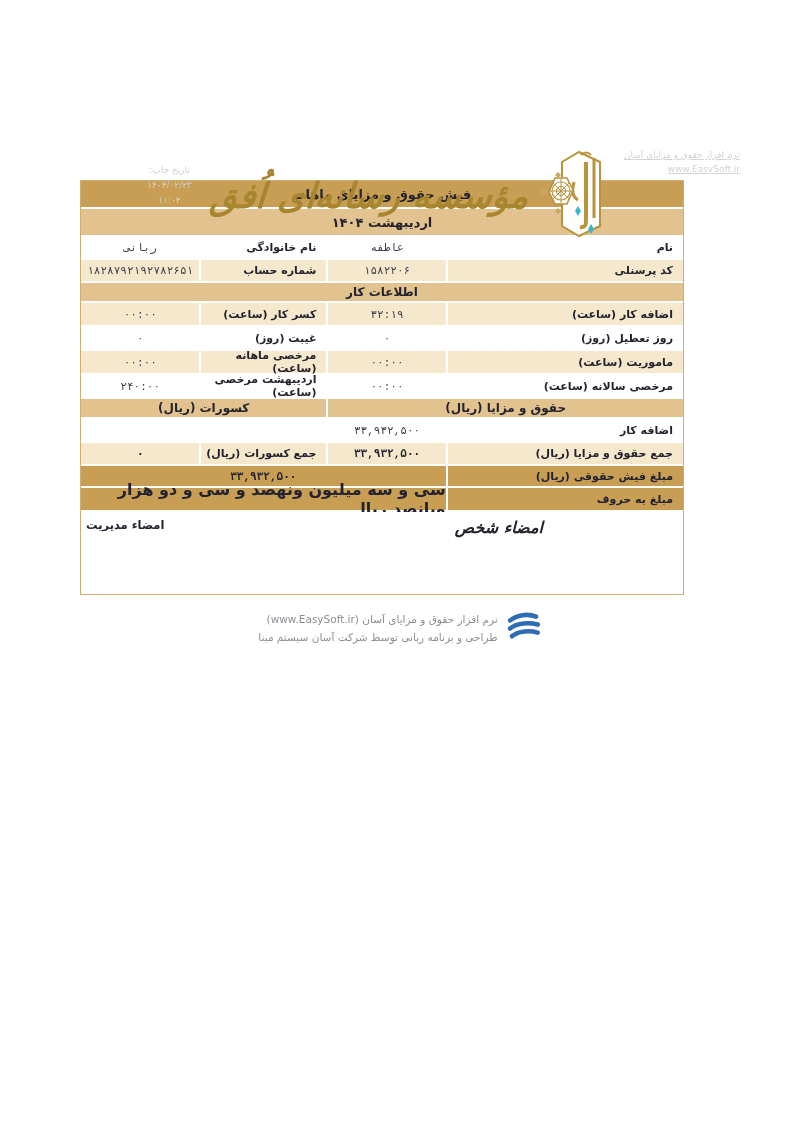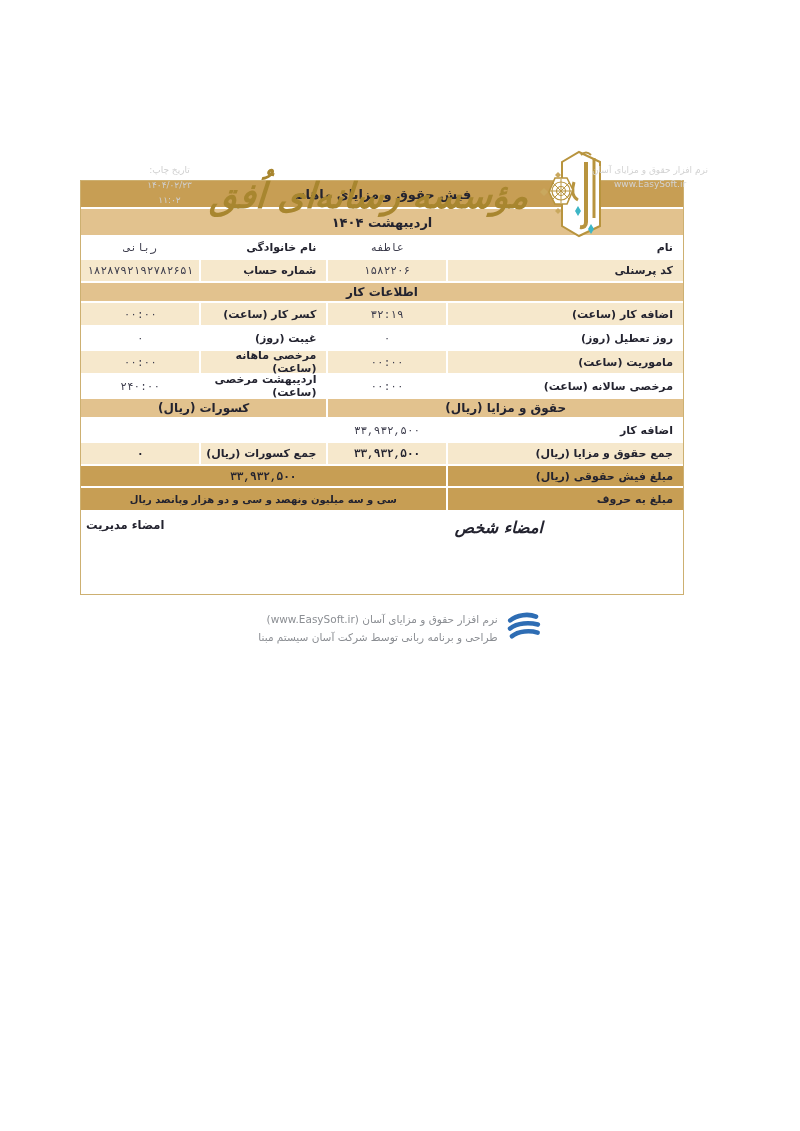--- a/index.html
+++ b/index.html
@@ -14,23 +14,24 @@
     font-family:"DejaVu Sans", sans-serif; color:var(--text-dark);
   }
   
   .header{position:relative; height:180px;}
   .print-date{
     position:absolute; left:112px; top:163px; width:115px;
     text-align:center; font-size:9px; line-height:1.65; color:var(--muted);
     direction:rtl;
   }
   .vendor-top{
-    position:absolute; left:560px; top:164px; width:180px;
-    text-align:center; font-size:9px; line-height:1.55; color:#d3d3d3;
+    position:absolute; left:560px; top:149px; width:180px;
+    text-align:right; font-size:9px; line-height:1.55; color:#d3d3d3;
     direction:rtl;
+    text-decoration:underline;
   }
   .brand{
     position:absolute; top:148px; left:0; right:0; height:95px;
     display:flex; justify-content:center; align-items:center; gap:6px;
     direction:rtl;
   }
   .brand-emblem{flex:0 0 auto;}
   .brand-wordmark{
     font-size:35px; font-weight:bold; font-style:italic;
     color:var(--brand-gold); letter-spacing:-1px; transform:skewX(-4deg);
@@ -56,21 +57,21 @@
   .r-gold{background:var(--gold);}
   .r-tan{background:var(--tan);}
   .r-beige{background:var(--beige);}
   .r-white{background:#fff;}
   .h28{height:28px;} .h23{height:23px;} .h20{height:20px;} .h24{height:24px;} .h22{height:22px;}
   .title-row{font-size:13px;}
   .month-row{font-size:13px;border-radius:7px;}
   .sec-row{font-size:12px;}
   .val-num{color:#3d3d4d; letter-spacing:.4px;font-family:Liberation Mono, monospace;}
   .bold{font-weight:bold; color:var(--text-dark);}
-  .words{font-size:10px; font-weight:bold;}
+  .words{font-size:16px; font-weight:bold;}
   .sig-block{position:relative; height:82px; background:#fff;}
   .sig-person{position:absolute; right:140px; top:6px; font-size:16px; font-weight:bold;font-style:italic;}
   .sig-mgmt{position:absolute; left:5px; top:6px; font-size:11.5px; font-weight:bold;}
   
   .footer{
     margin-top:16px; display:flex; justify-content:center; align-items:center;
     gap:8px; direction:rtl;
   }
   .footer-text{
     text-align:right; direction:rtl; font-size:10.5px; line-height:1.7;

